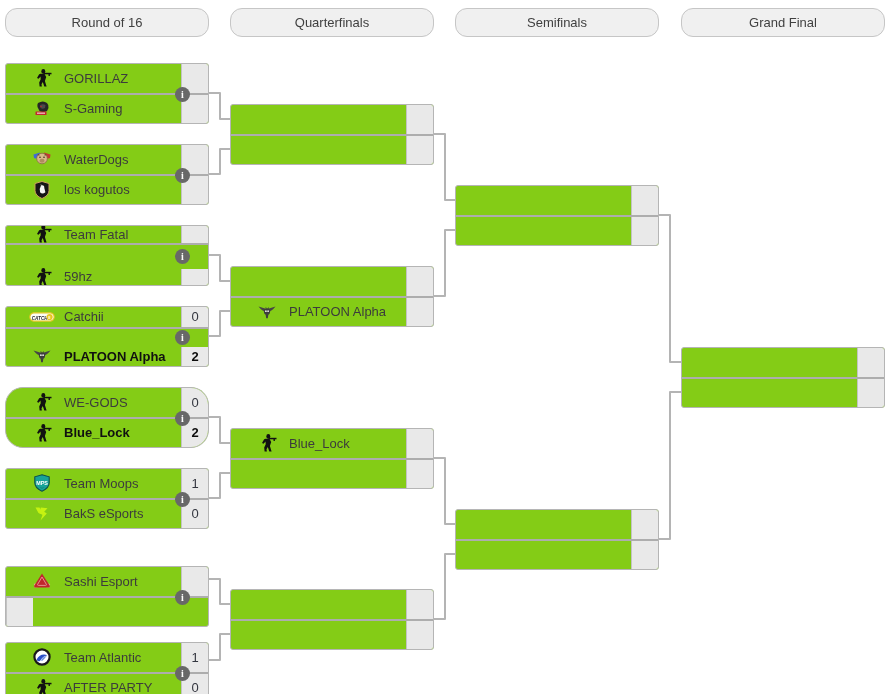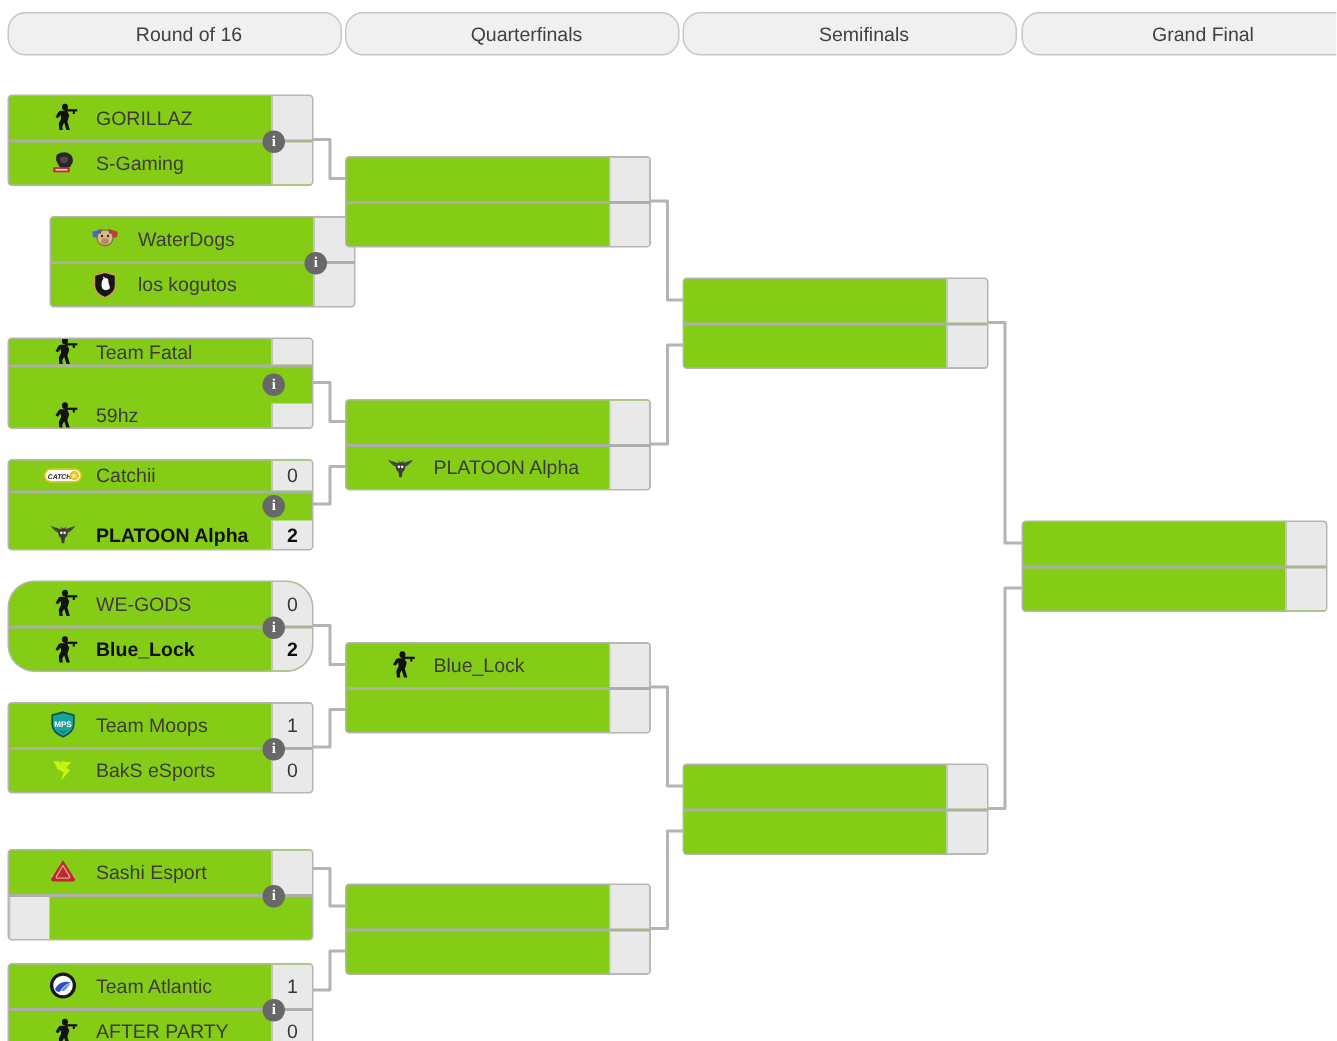--- a/index.html
+++ b/index.html
@@ -7,21 +7,21 @@
     position:relative;
     width:891px;height:694px;
     background:#ffffff;
     font-family:"Liberation Sans", sans-serif;
     overflow:hidden;
   }
   .round-header{
     position:absolute;top:8px;height:27px;width:202px;
     background:#f0f0f0;border:1px solid #c6c6c6;border-radius:12px;
     display:flex;align-items:center;justify-content:center;
-    font-size:13px;color:#404040;padding-left:19px;
+    font-size:13px;color:#404040;
   }
   #connector-layer{position:absolute;left:0;top:0;z-index:1;}
   .match{
     position:absolute;width:204px;height:61px;
     border:1px solid #b5b5b5;border-radius:3px;
     background:#84cc16;box-sizing:border-box;
     display:flex;flex-direction:column;overflow:hidden;
     z-index:2;
   }
   .team-row{
@@ -104,21 +104,21 @@
               <rect x="3.5" y="12.5" width="11" height="3.4" rx="0.5" fill="#c2262e"></rect>
               <rect x="5" y="13.6" width="8" height="1.1" fill="#ffffff" opacity="0.85"></rect>
             </svg>
           </span>
           <span class="team-name">S-Gaming</span>
         </div>
         <div class="score-cell"></div>
       </div>
       <div class="info-icon">i</div>
     </div>
-    <div class="match" style="left: 5px; top: 144px; margin-left: 28px;">
+    <div class="match" style="left: 5px; top: 144px;">
       <div class="team-row row-top">
         <div class="team-main">
           <span class="logo-slot">
             <svg width="20" height="20" viewBox="0 0 20 20" xmlns="http://www.w3.org/2000/svg">
               <polygon points="1.5,5.5 8,3.5 7,10.5 2,9" fill="#3f6bd6"></polygon>
               <polygon points="18.5,5.5 12,3.5 13,10.5 18,9" fill="#c43a30"></polygon>
               <circle cx="10" cy="9.5" r="5.3" fill="#d9b98a" stroke="#8a6b45" stroke-width="0.8"></circle>
               <ellipse cx="10" cy="11.8" rx="2.6" ry="2" fill="#b08d5f"></ellipse>
               <circle cx="8" cy="8.3" r="0.8" fill="#3a2c1a"></circle>
               <circle cx="12" cy="8.3" r="0.8" fill="#3a2c1a"></circle>

